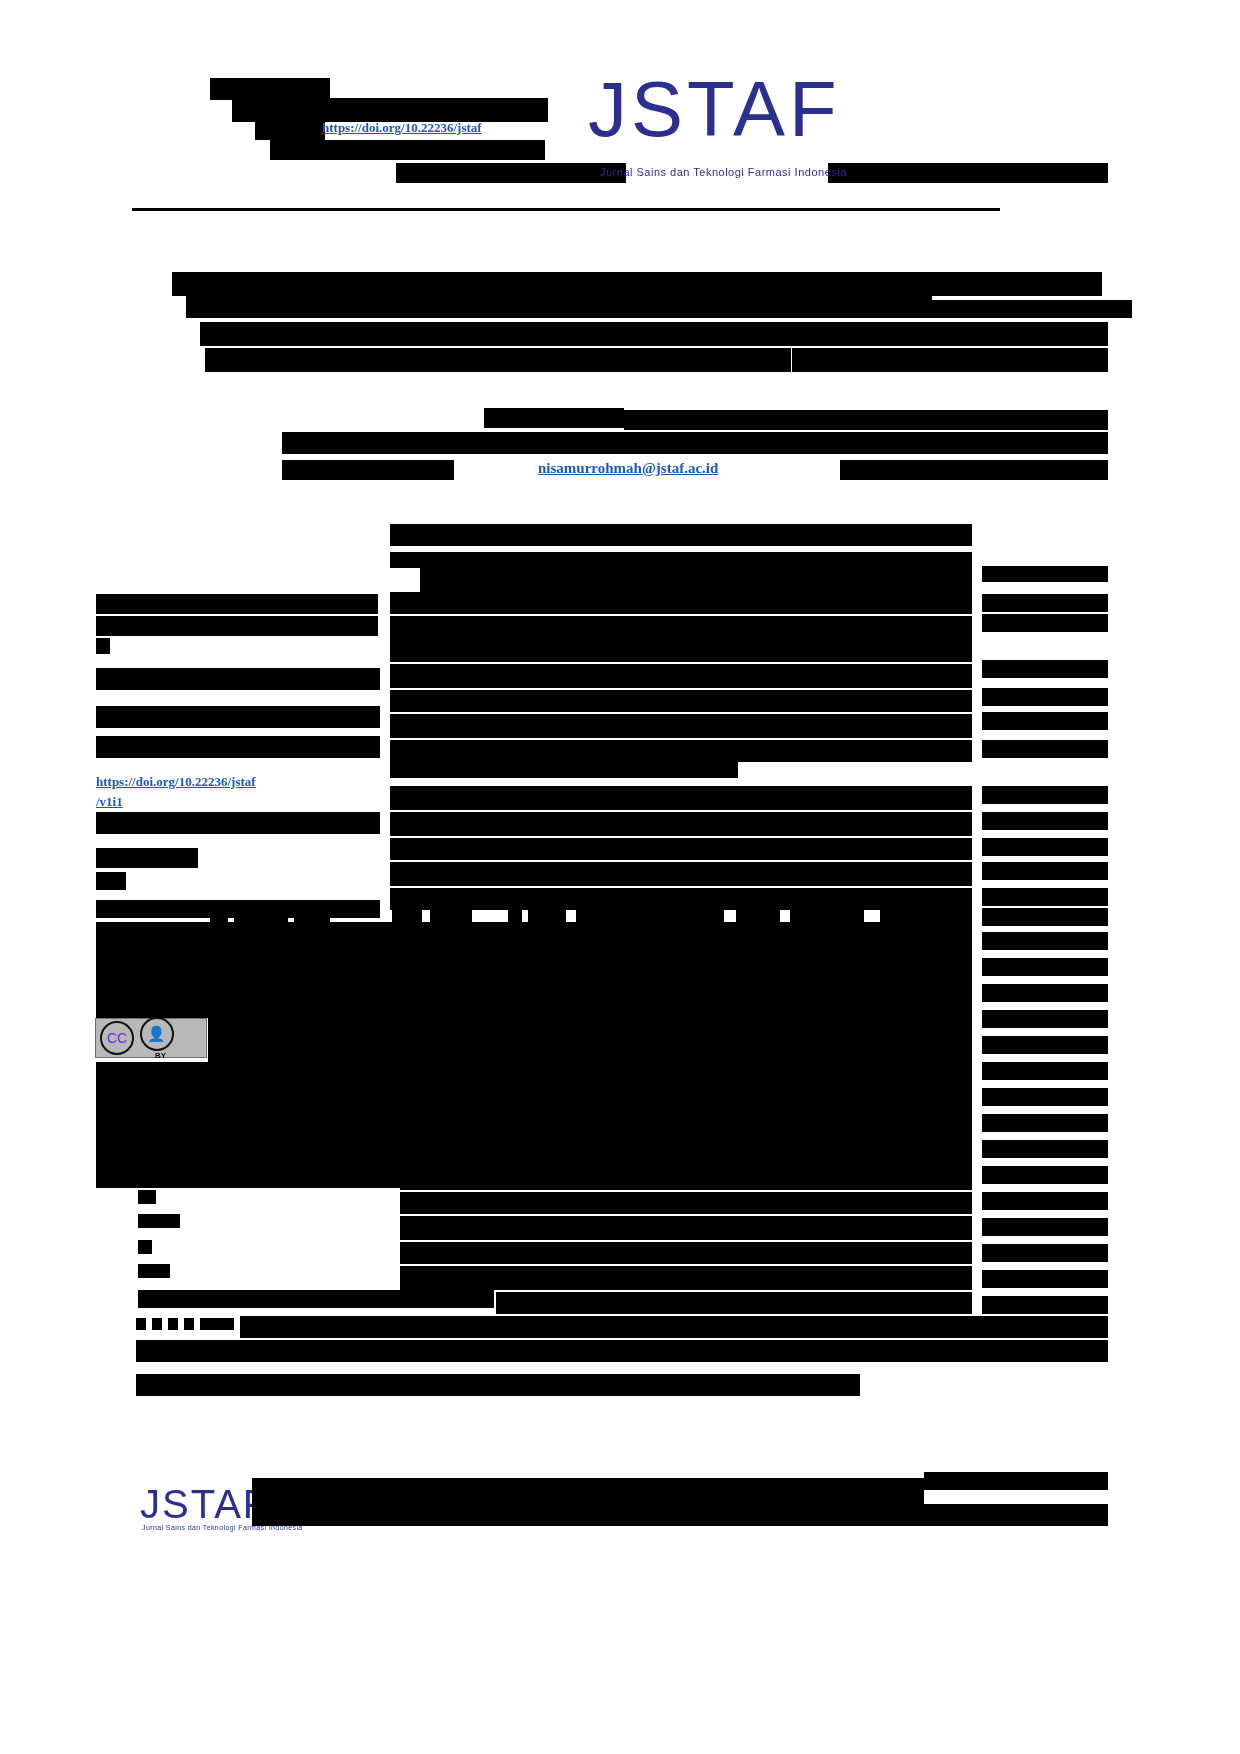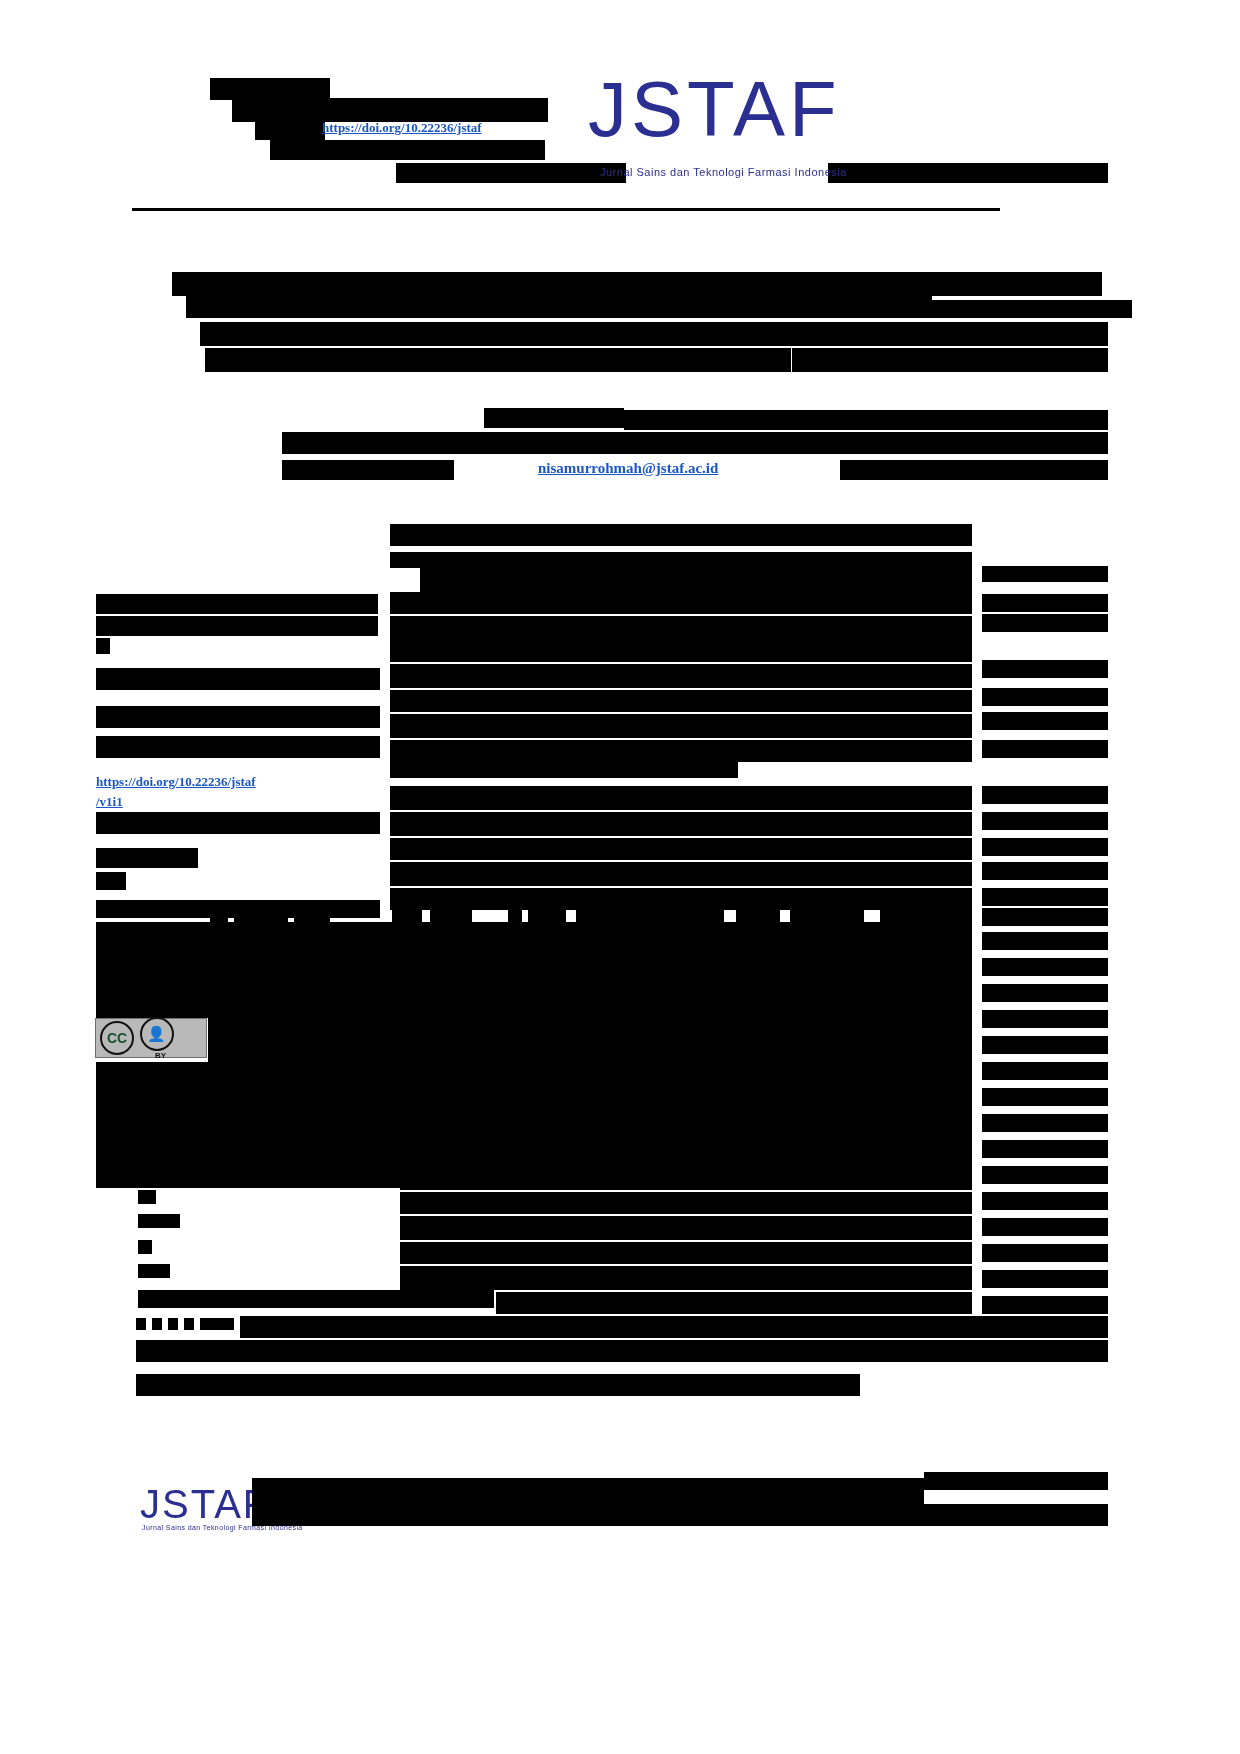--- a/index.html
+++ b/index.html
@@ -75,24 +75,24 @@
     align-items: center;
     gap: 6px;
     padding-left: 4px;
     box-sizing: border-box;
   }
   .cc-circle {
     width: 30px;
     height: 30px;
     border-radius: 50%;
     border: 2.5px solid #111;
-    color: #14532d;
+    color: #6d28d9;
     font-family: "Liberation Sans", sans-serif;
     font-size: 14px;
-    font-weight: bold;
+    font-weight: normal;
     display: flex;
     align-items: center;
     justify-content: center;
     background: transparent;
   }
   .cc-by-wrap {
     display: flex;
     flex-direction: column;
     align-items: center;
     justify-content: center;

